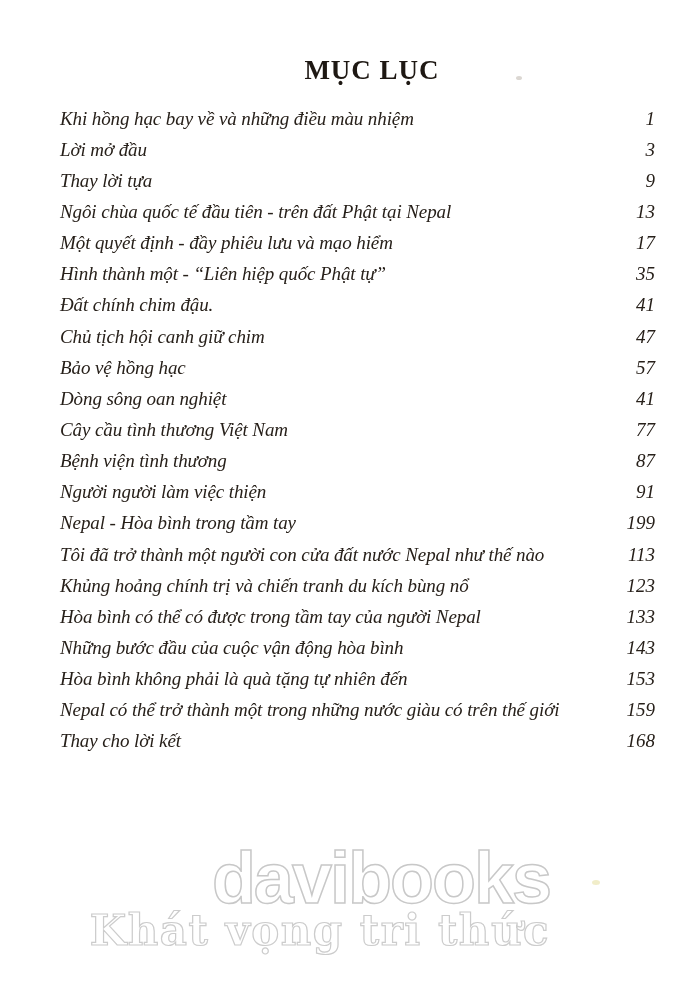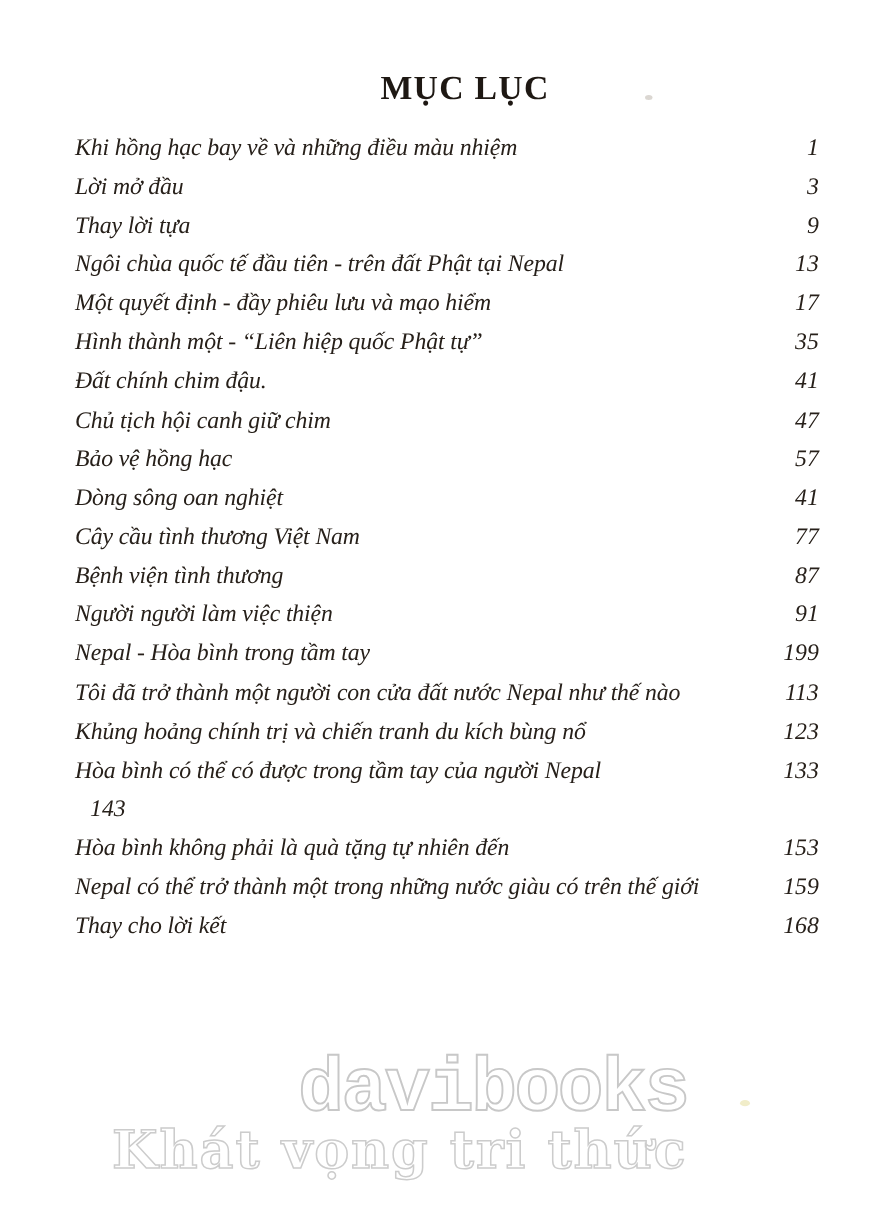--- a/index.html
+++ b/index.html
@@ -47,23 +47,23 @@
     color: #27201a;
     padding-left: 12px;
   }
   .watermark {
     position: absolute;
     right: 150px; top: 843px;
     text-align: right;
     pointer-events: none;
   }
   .wm-brand {
-    font-family: Liberation Mono, monospace;
+    font-family: Liberation Sans, sans-serif;
     font-weight: bold;
-    font-size: 61px;
+    font-size: 72px;
     line-height: 0.98;
     letter-spacing: -2px;
     color: transparent;
     margin-left: 28px;
     -webkit-text-stroke: 1.5px #c8c8c8;
   }
   .wm-tagline {
     font-family: "DejaVu Serif", serif;
     font-weight: bold;
     font-size: 42px;
@@ -149,20 +149,21 @@
     </div>
     <div class="toc-row">
       <span class="entry-title">Khủng hoảng chính trị và chiến tranh du kích bùng nổ</span>
       <span class="entry-page">123</span>
     </div>
     <div class="toc-row">
       <span class="entry-title">Hòa bình có thể có được trong tầm tay của người Nepal</span>
       <span class="entry-page">133</span>
     </div>
     <div class="toc-row">
+      <span class="entry-title">Những bước đầu của cuộc vận động hòa bình</span>
       <span class="entry-page">143</span>
     </div>
     <div class="toc-row">
       <span class="entry-title">Hòa bình không phải là quà tặng tự nhiên đến</span>
       <span class="entry-page">153</span>
     </div>
     <div class="toc-row">
       <span class="entry-title">Nepal có thể trở thành một trong những nước giàu có trên thế giới</span>
       <span class="entry-page">159</span>
     </div>

